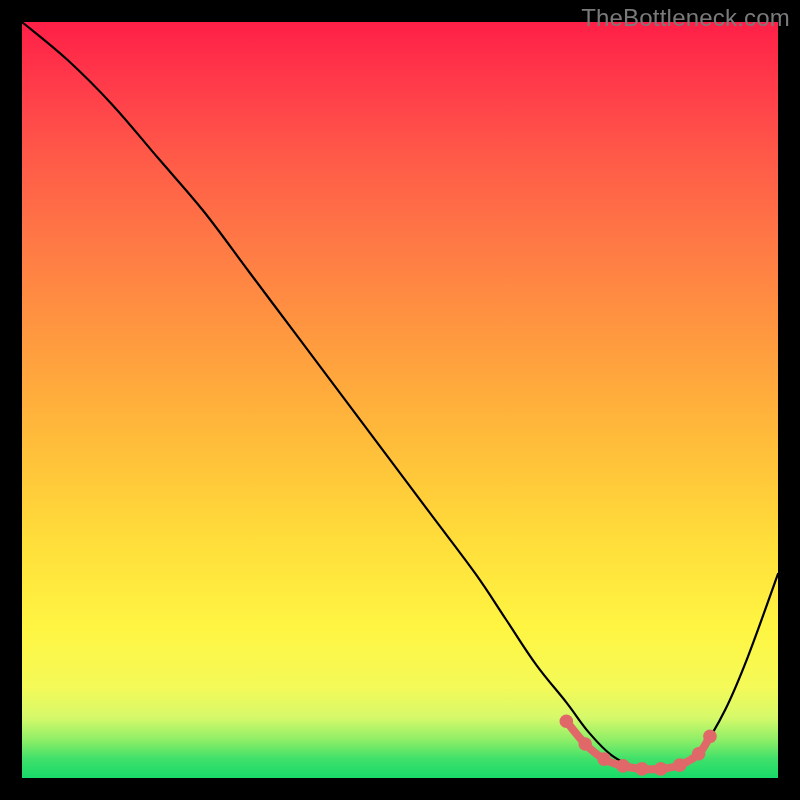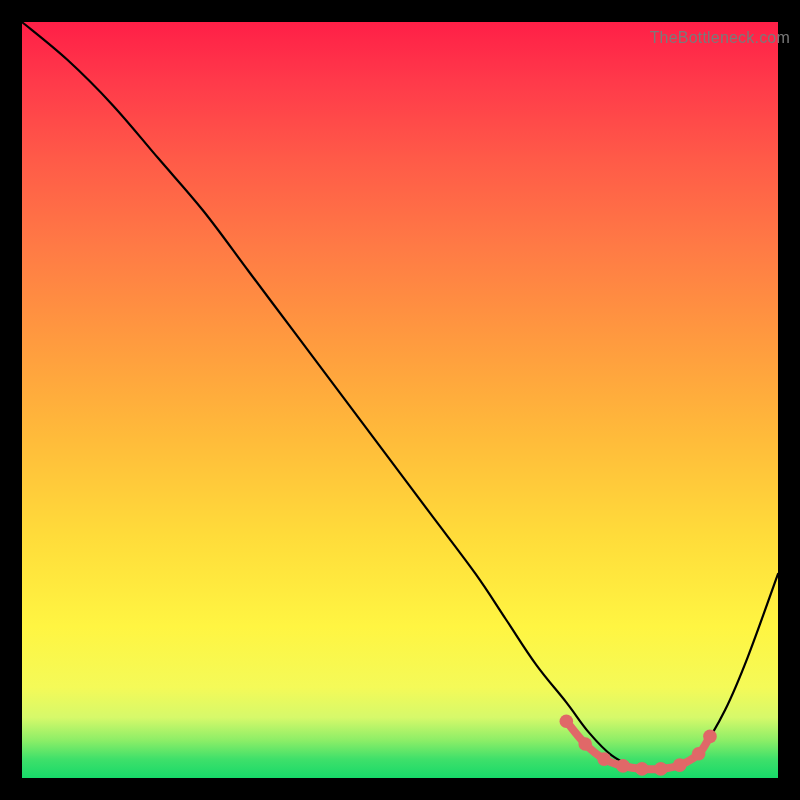--- a/index.html
+++ b/index.html
@@ -15,26 +15,25 @@
     position: relative;
     width: 800px;
     height: 800px;
     background: #000;
   }
   .watermark {
     position: absolute;
     top: 4px;
     right: 10px;
     color: #7a7a7a;
-    font-size: 16px;
+    font-size: 24px;
     font-weight: 500;
     letter-spacing: 0.2px;
     z-index: 20;
     user-select: none;
-    margin-top: 25px;
   }
   .plot-wrap {
     position: absolute;
     left: 22px;
     top: 22px;
     width: 756px;
     height: 756px;
     background: #000;
   }
   .gradient {

